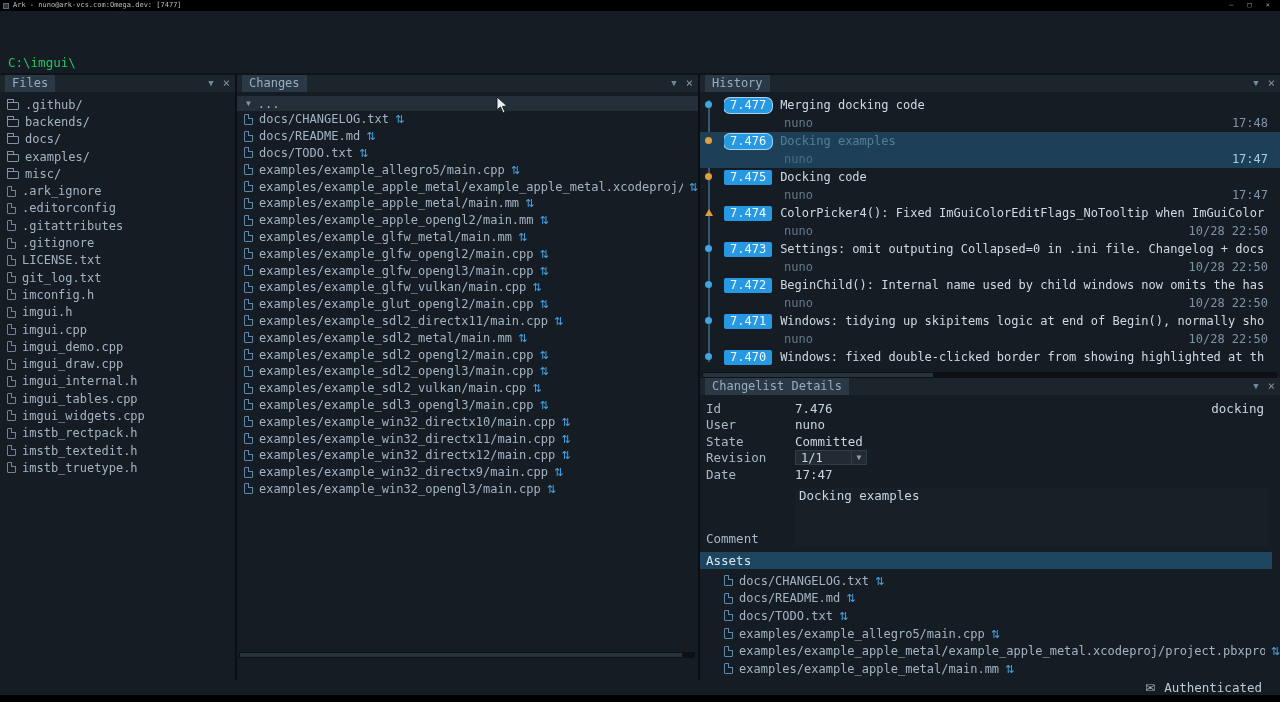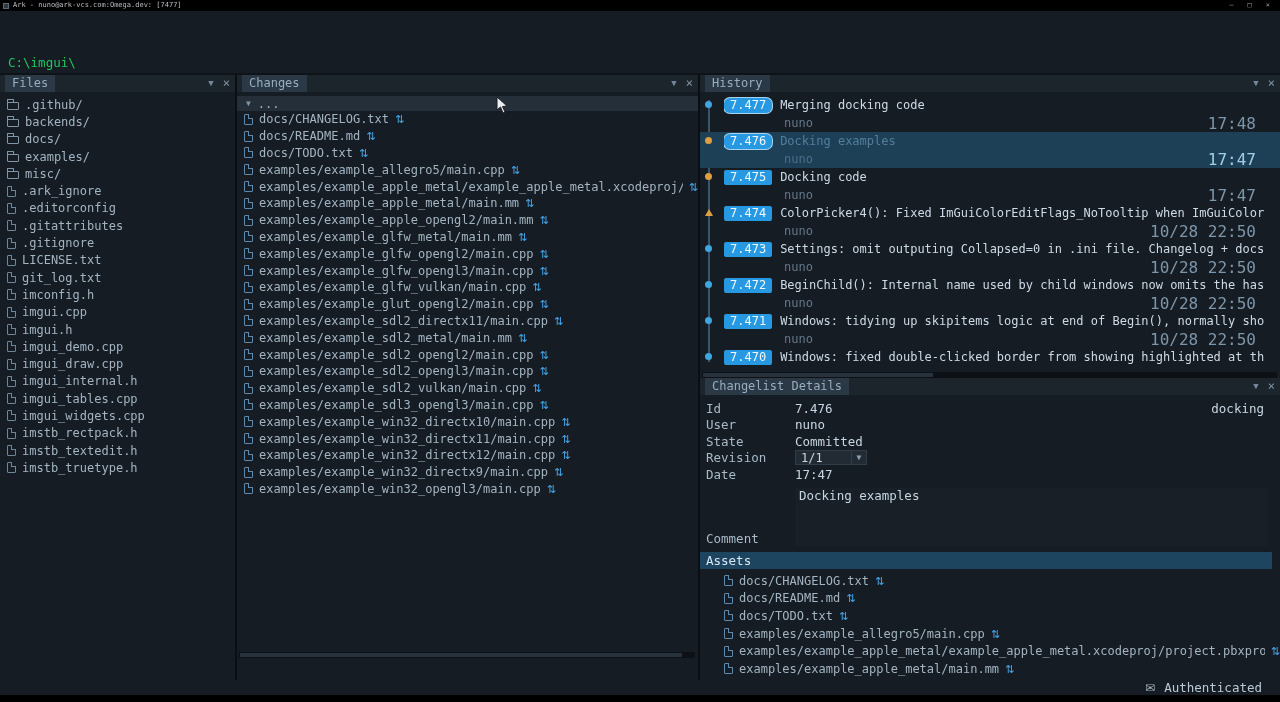--- a/index.html
+++ b/index.html
@@ -70,21 +70,21 @@
             border-bottom:7px solid var(--dot,#df9e3d); }
   .crow1 { height:18px; display:flex; align-items:center; gap:8px; overflow:hidden; }
   .badge { background:#2798e2; color:#f0f8fd; font-size:12px; height:15px; line-height:15px;
            padding:0 6px; border-radius:2px; flex:0 0 auto; }
   .commit.hl .badge { box-shadow:0 0 0 1px #a9d3ec;border-radius:6px; }
   .msg { font-size:12px; color:#ccdae5; white-space:nowrap; overflow:hidden; }
   .commit.selected .msg { color:#517e9c; }
   .crow2 { height:18px; display:flex; align-items:center; padding-left:60px; }
   .author { font-size:12px; color:#62788a; }
   .commit.selected .author { color:#4a6e8a; }
-  .ctime { margin-left:auto; font-size:16px; color:#7d95a8; padding-right:24px; white-space:nowrap; }
+  .ctime { margin-left:auto; font-size:12px; color:#7d95a8; padding-right:12px; white-space:nowrap; }
   .commit.selected .ctime { color:#9fd0e8; }
   .histscroll { position:absolute; top:297px; left:2px; right:3px; height:6px; background:#0d1115; }
   .histscroll .thumb { position:absolute; left:1px; top:1px; height:4px; width:40%; background:#27323d; }
 
   .dhead { position:absolute; top:303px; left:0; right:0; }
   .fields { position:absolute; top:325px; left:0; right:0; }
   .fld { height:16.5px; display:flex; align-items:center; font-size:12.5px; }
   .fld .lbl { width:95px; padding-left:6px; color:#a8bac8; flex:0 0 auto; }
   .fld .val { color:#c6d6e2; }
   .fld .branch { margin-left:auto; padding-right:16px; color:#c6d6e2; }
@@ -201,25 +201,25 @@
         <div class="row file">
         <span class="ic"></span>
         <span>git_log.txt</span>
       </div>
         <div class="row file">
         <span class="ic"></span>
         <span>imconfig.h</span>
       </div>
         <div class="row file">
         <span class="ic"></span>
+        <span>imgui.h</span>
+      </div>
+        <div class="row file">
+        <span class="ic"></span>
         <span>imgui.cpp</span>
-      </div>
-        <div class="row file">
-        <span class="ic"></span>
-        <span>imgui.h</span>
       </div>
         <div class="row file">
         <span class="ic"></span>
         <span>imgui_demo.cpp</span>
       </div>
         <div class="row file">
         <span class="ic"></span>
         <span>imgui_draw.cpp</span>
       </div>
         <div class="row file">

